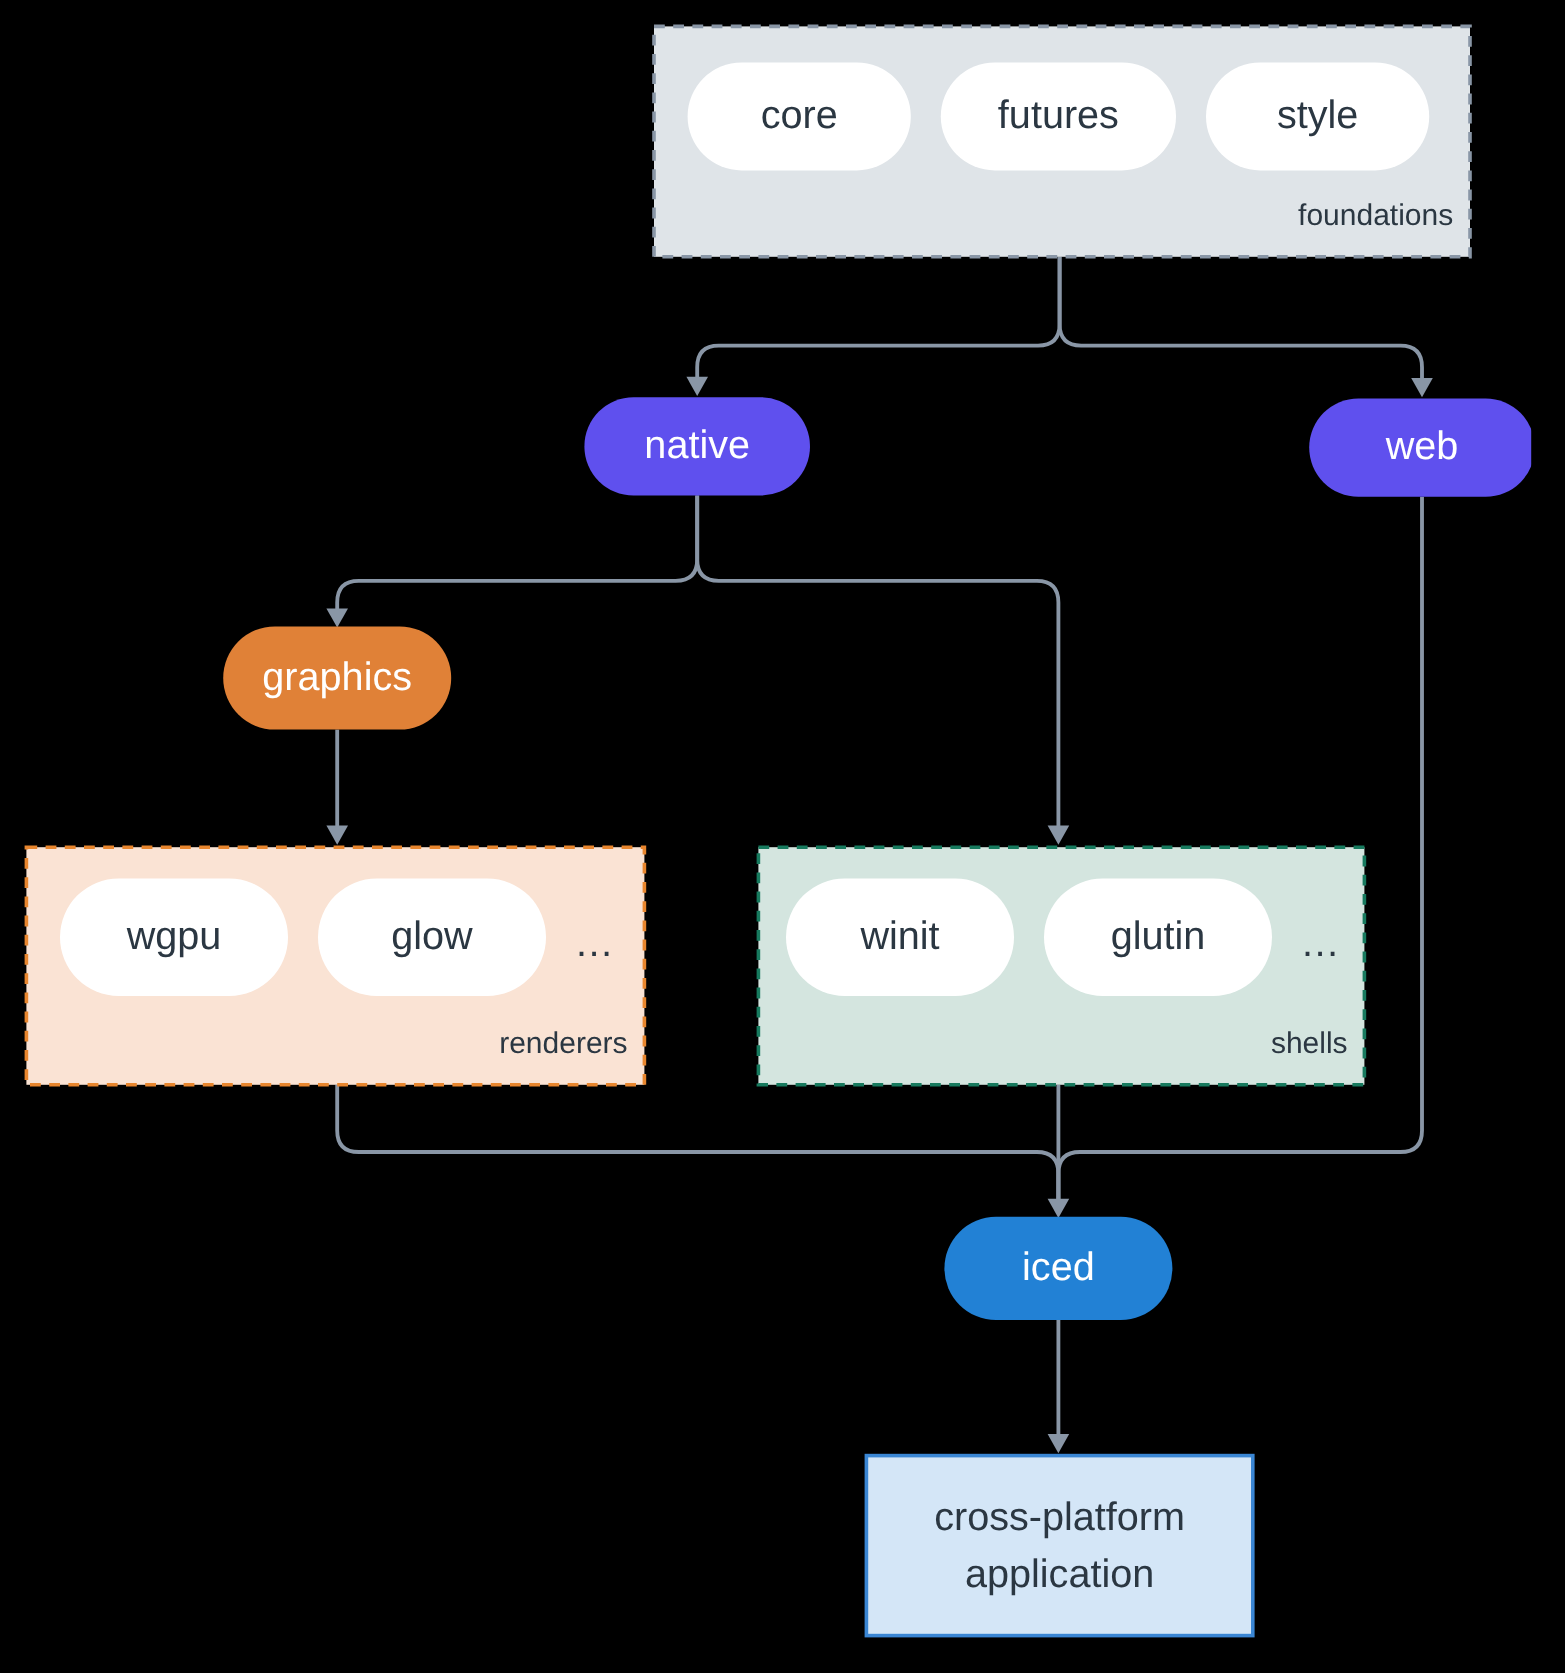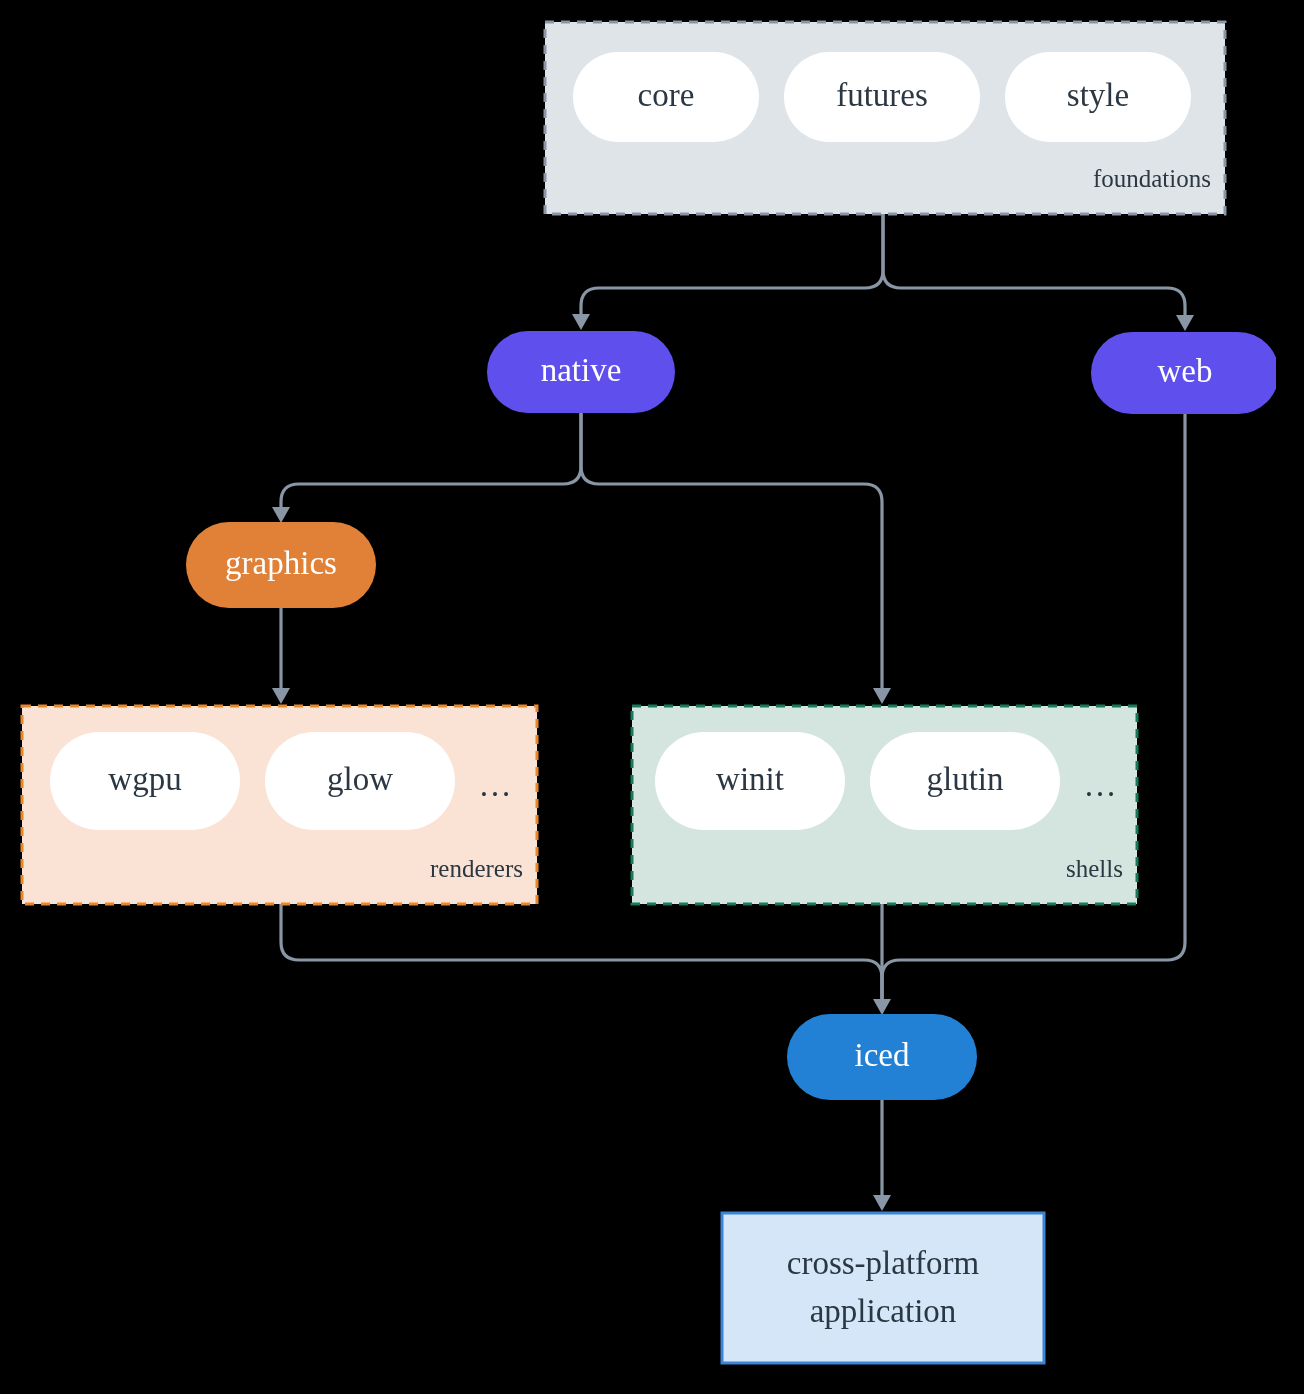--- a/index.html
+++ b/index.html
@@ -5,21 +5,21 @@
   html, body {
     margin: 0;
     padding: 0;
     background: #000000;
   }
   #diagram-root {
     position: relative;
     width: 1276px;
     height: 1394px;
     overflow: hidden;
-    font-family: Liberation Serif, serif;
+    font-family: Liberation Sans, sans-serif;
   }
   svg.diagram-canvas {
     position: absolute;
     top: 0;
     left: 0;
     width: 1304px;
     height: 1394px;
     display: block;
   }
   .cluster-rect {

